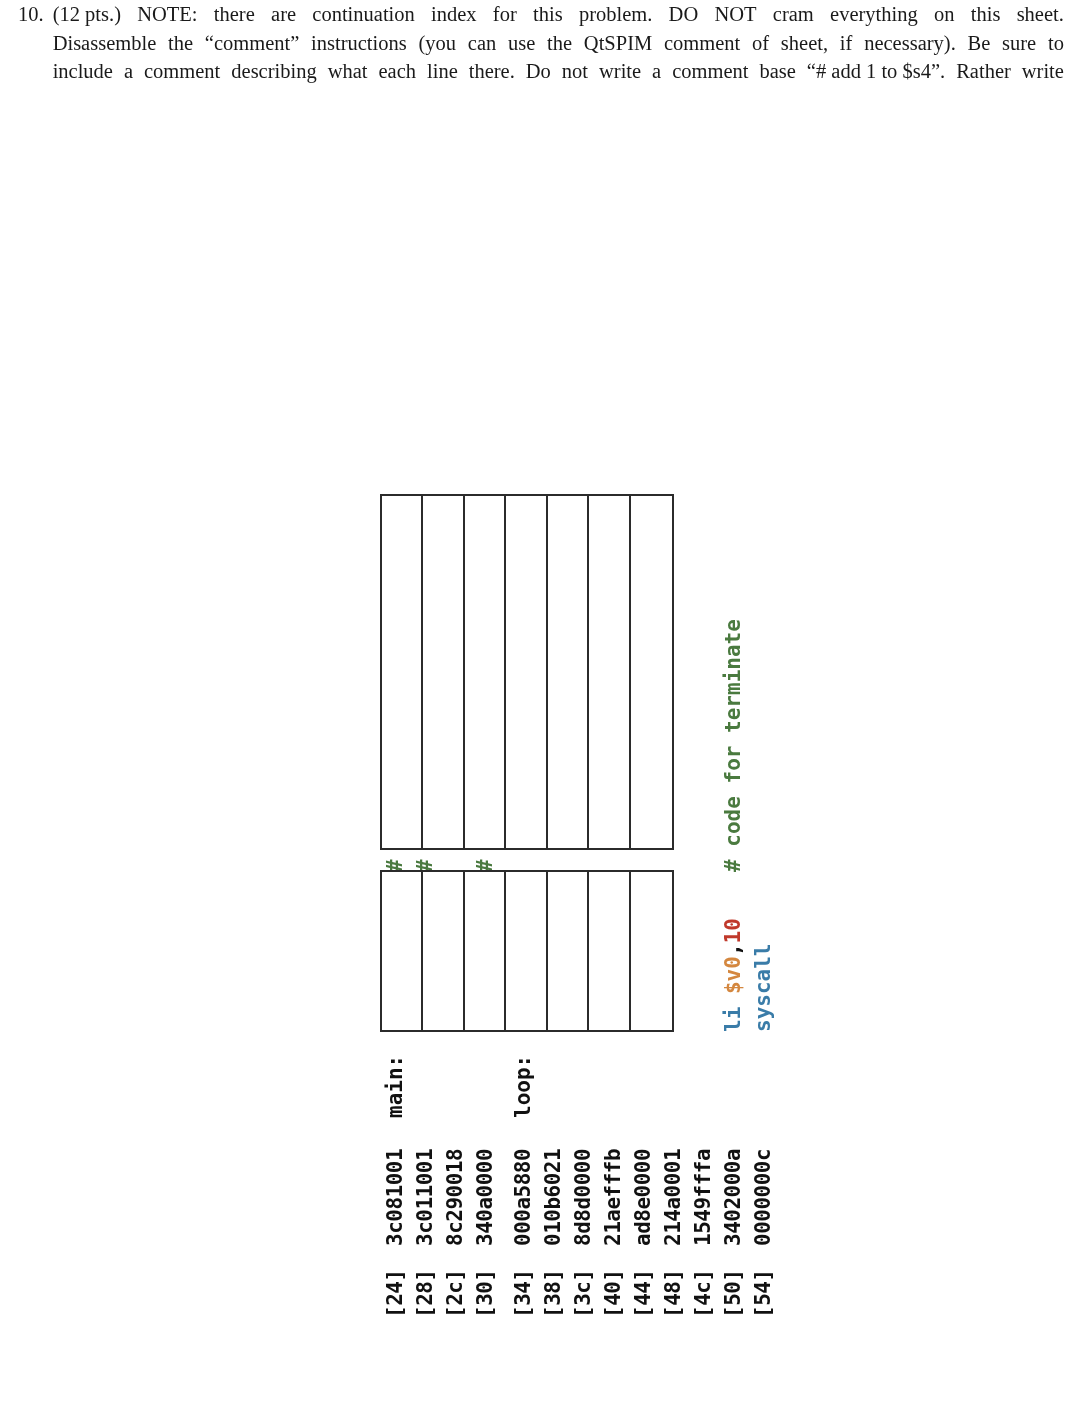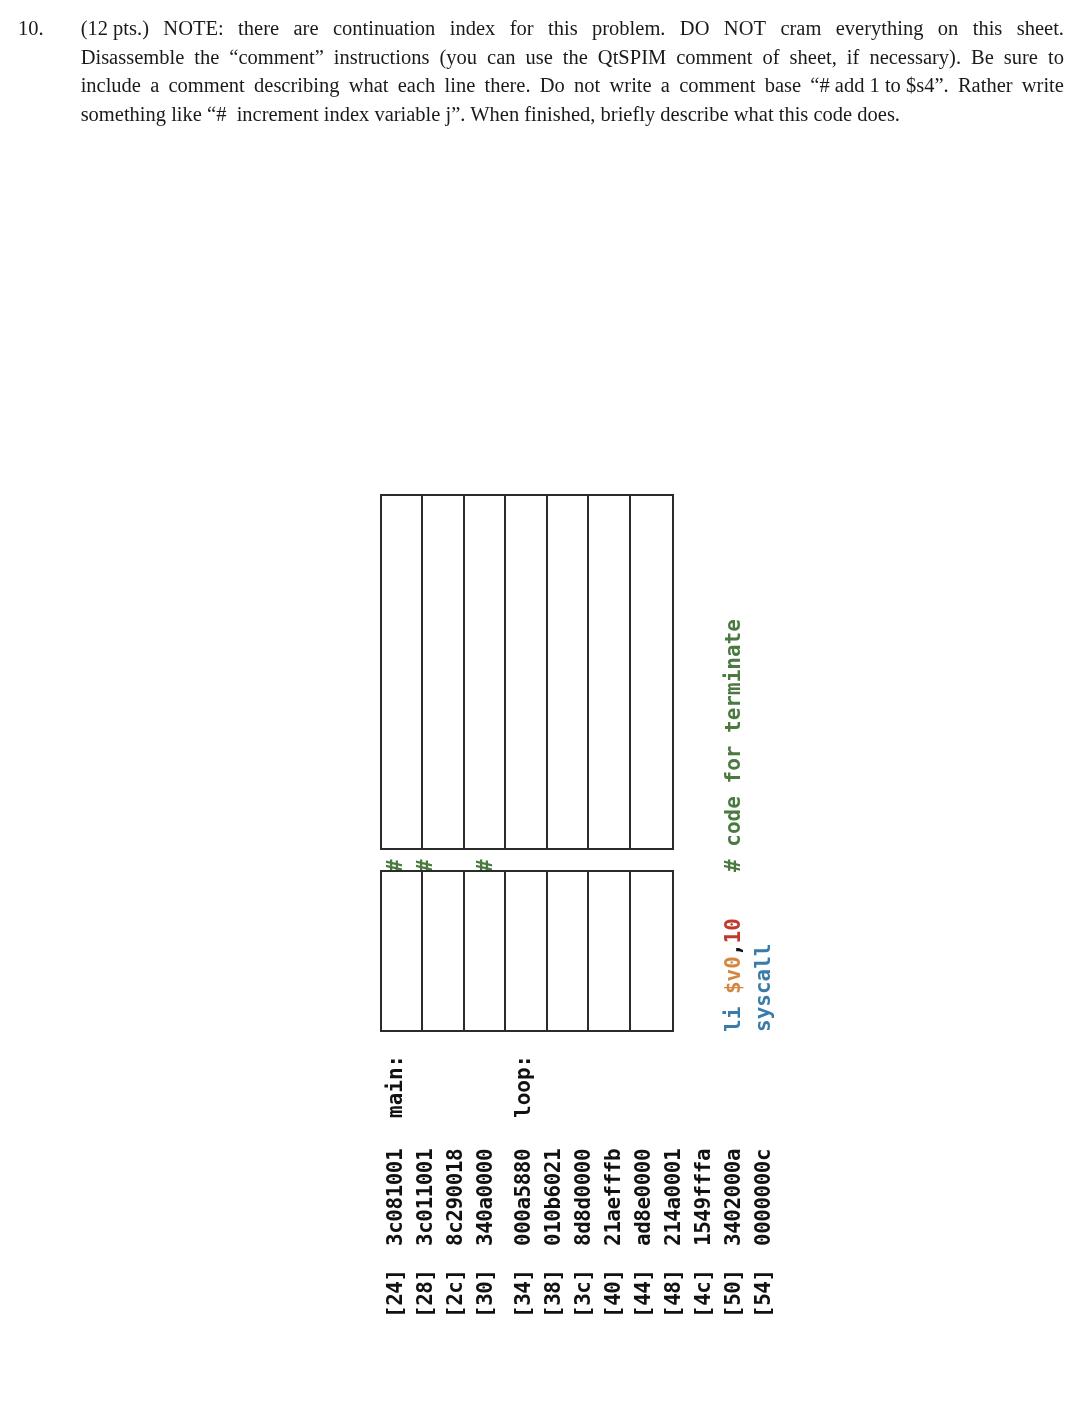--- a/index.html
+++ b/index.html
@@ -14,21 +14,21 @@
     position: relative;
     overflow: hidden;
     font-family: "Liberation Serif", serif;
     color: #1a1a1a;
   }
 
   
   #question-block {
     position: absolute;
     left: 18px;
-    top: 14px;
+    top: 0;
     width: 1046px;
     display: flex;
     align-items: flex-start;
   }
   #question-number {
     flex: 0 0 auto;
     font-family: "Liberation Serif", serif;
     font-size: 20.5px;
     line-height: 28.5px;
     padding-right: 9px;
@@ -38,21 +38,20 @@
     flex: 1 1 auto;
     font-family: "Liberation Serif", serif;
     font-size: 20.5px;
     line-height: 28.5px;
     text-align: justify;
     text-justify: inter-word;
   }
   #question-body .para-line {
     display: block;
     white-space: nowrap;
-    margin-left: 28px;
   }
   #question-body .just {
     display: flex;
     justify-content: space-between;
   }
   #question-body .just > span { white-space: pre; }
 
   
   #listing-viewport {
     position: absolute;
@@ -219,23 +218,20 @@
         <span>Do</span>
         <span>not</span>
         <span>write</span>
         <span>a</span>
         <span>comment</span>
         <span>base</span>
         <span>“#&nbsp;add&nbsp;1&nbsp;to&nbsp;$s4”.</span>
         <span>Rather</span>
         <span>write</span>
     </span>
-    <span class="para-line">
-      something like “#&nbsp; increment index variable j”. When finished, briefly describe what this code does.
-    </span>
   </div>
 </div>
 
 <div id="listing-viewport">
   <div id="listing-rotor">
 
     <div id="code-table">
 
     <div class="code-row" style="top: 120px;">
           <div class="col-addr">[24]</div>

